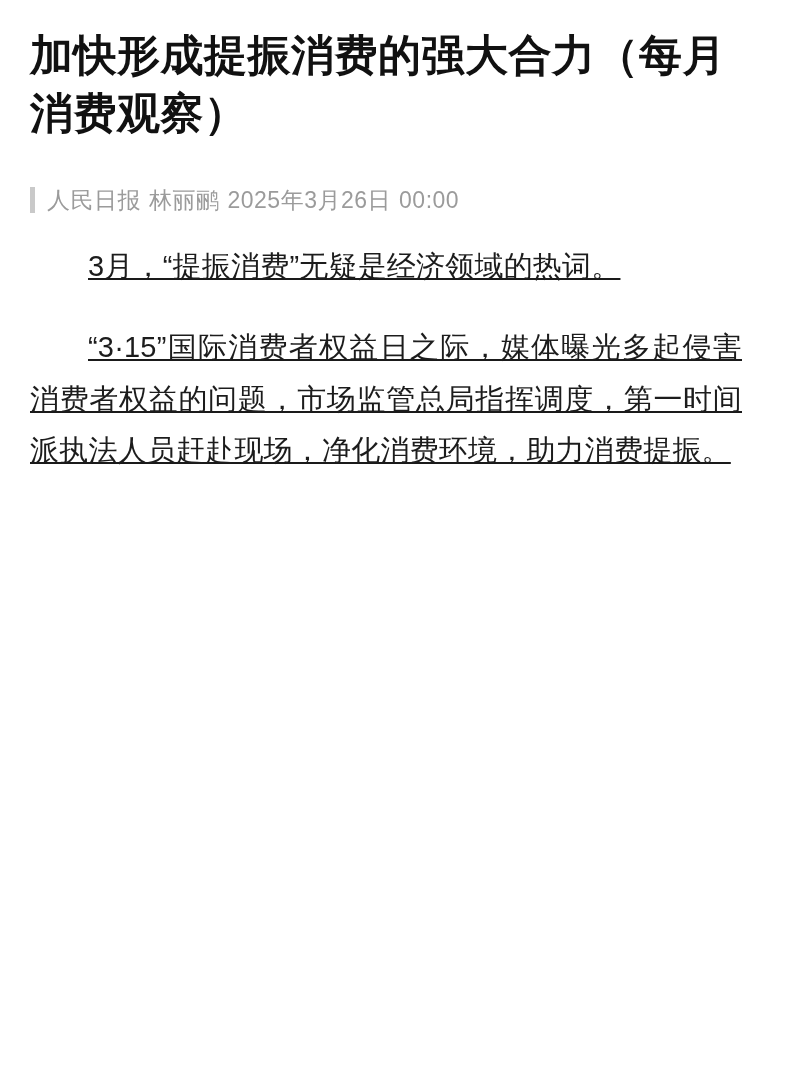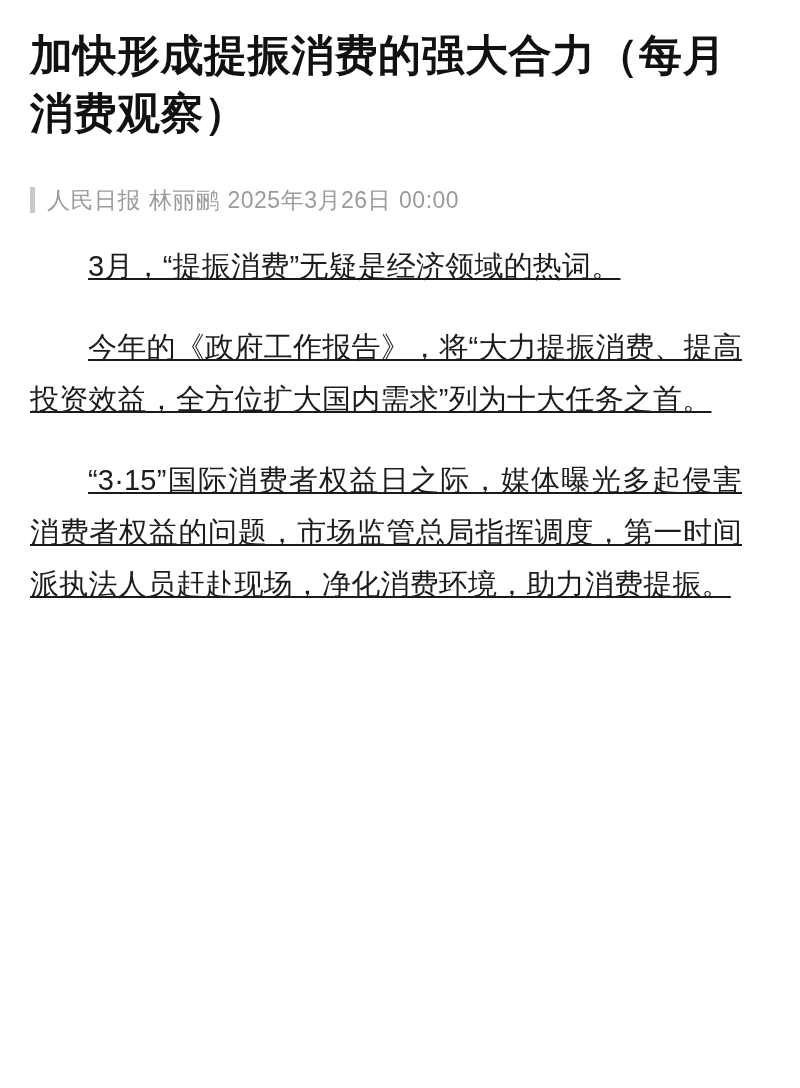--- a/index.html
+++ b/index.html
@@ -79,17 +79,16 @@
 
   <div class="meta-row">
     <span class="meta-bar"></span>
     <div class="meta-text">
       <span>人民日报</span><span class="sep"></span><span>林丽鹂</span><span class="sep"></span><span>2025年3月26日</span><span class="sep"></span><span>00:00</span>
     </div>
   </div>
 
   <div class="body-text">
     <p class="para">3月，“提振消费”无疑是经济领域的热词。</p>
-    <p class="para">今年的《政府工作报告》，将“大力提振消费、提高投资效益，全方位扩大国内需求”列为十大任务之首。</p>
     <p class="para">“3·15”国际消费者权益日之际，媒体曝光多起侵害消费者权益的问题，市场监管总局指挥调度，第一时间派执法人员赶赴现场，净化消费环境，助力消费提振。</p>
   </div>
 
 </div>
 
 </body></html>

